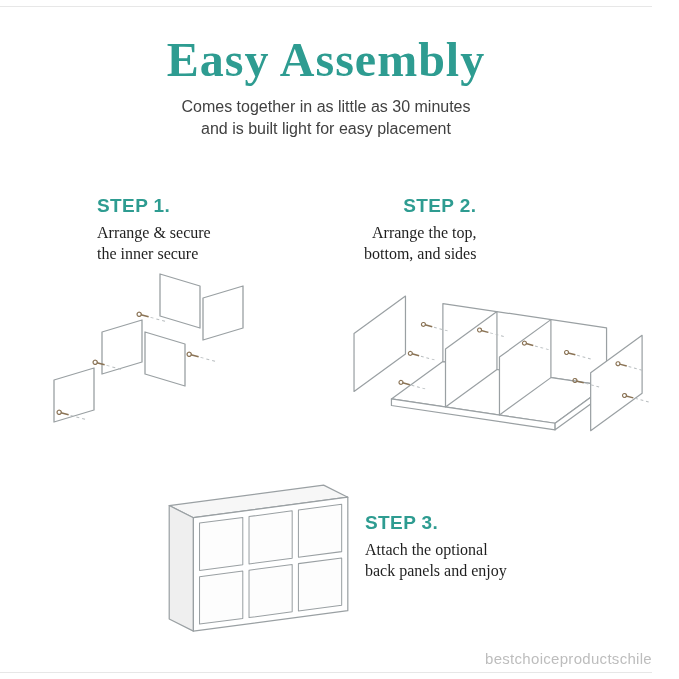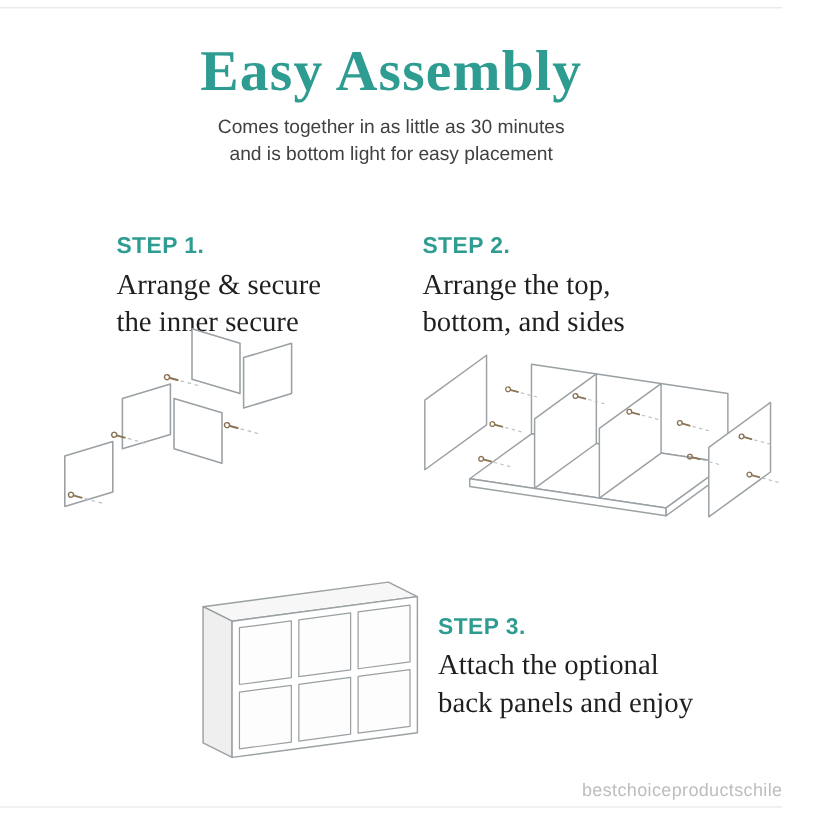--- a/index.html
+++ b/index.html
@@ -44,26 +44,26 @@
   .step-block{position:absolute;}
   .step-label{
     font-size:19px;
     font-weight:bold;
     letter-spacing:.4px;
     color:var(--teal);
     margin-bottom:6px;
   }
   .step-text{
     font-family:"Liberation Serif", serif;
-    font-size:24px;
+    font-size:16px;
     line-height:1.3;
     color:var(--serif-dark);
   }
   .step1-block{left:97px;top:195px;}
-  .step2-block{left:352px;top:195px;}
+  .step2-block{left:364px;top:195px;text-align:right;}
   .step3-block{left:365px;top:512px;}
   .illo{position:absolute;}
   .illo-step1{left:42px;top:268px;width:232px;height:188px;}
   .illo-step2{left:340px;top:256px;width:318px;height:212px;}
   .illo-step3{left:132px;top:460px;width:240px;height:200px;}
   .panel{fill:#ffffff;stroke:var(--line);stroke-width:1.3;stroke-linejoin:round;}
   .face{stroke:var(--line);stroke-width:1.3;stroke-linejoin:round;}
   .cell{fill:#fdfdfd;stroke:var(--line);stroke-width:1.1;stroke-linejoin:round;}
   .watermark{
     position:absolute;top:650px;left:0;width:100%;
@@ -79,21 +79,21 @@
 
 <div class="canvas">
 
   <div class="edge-line edge-top"></div>
   <div class="edge-line edge-bottom"></div>
 
   <div class="title">Easy Assembly</div>
 
   <div class="subtitle">
     <div>Comes together in as little as 30 minutes</div>
-    <div>and is bottom light for easy placement</div>
+    <div>and is built light for easy placement</div>
   </div>
 
   <svg class="defs-holder" aria-hidden="true">
     <defs>
       <path id="panelR" d="M0 12 L40 0 L40 42 L0 54 Z"></path>
       <path id="panelL" d="M0 0 L40 12 L40 54 L0 42 Z"></path>
       <g id="screw">
         <line x1="3" y1="0" x2="11" y2="0" stroke="var(--screw)" stroke-width="1.6"></line>
         <circle cx="1.2" cy="0" r="2.1" fill="none" stroke="var(--screw)" stroke-width="1.2"></circle>
         <line x1="13" y1="0" x2="30" y2="0" stroke="var(--dash)" stroke-width="1" stroke-dasharray="3 3"></line>

